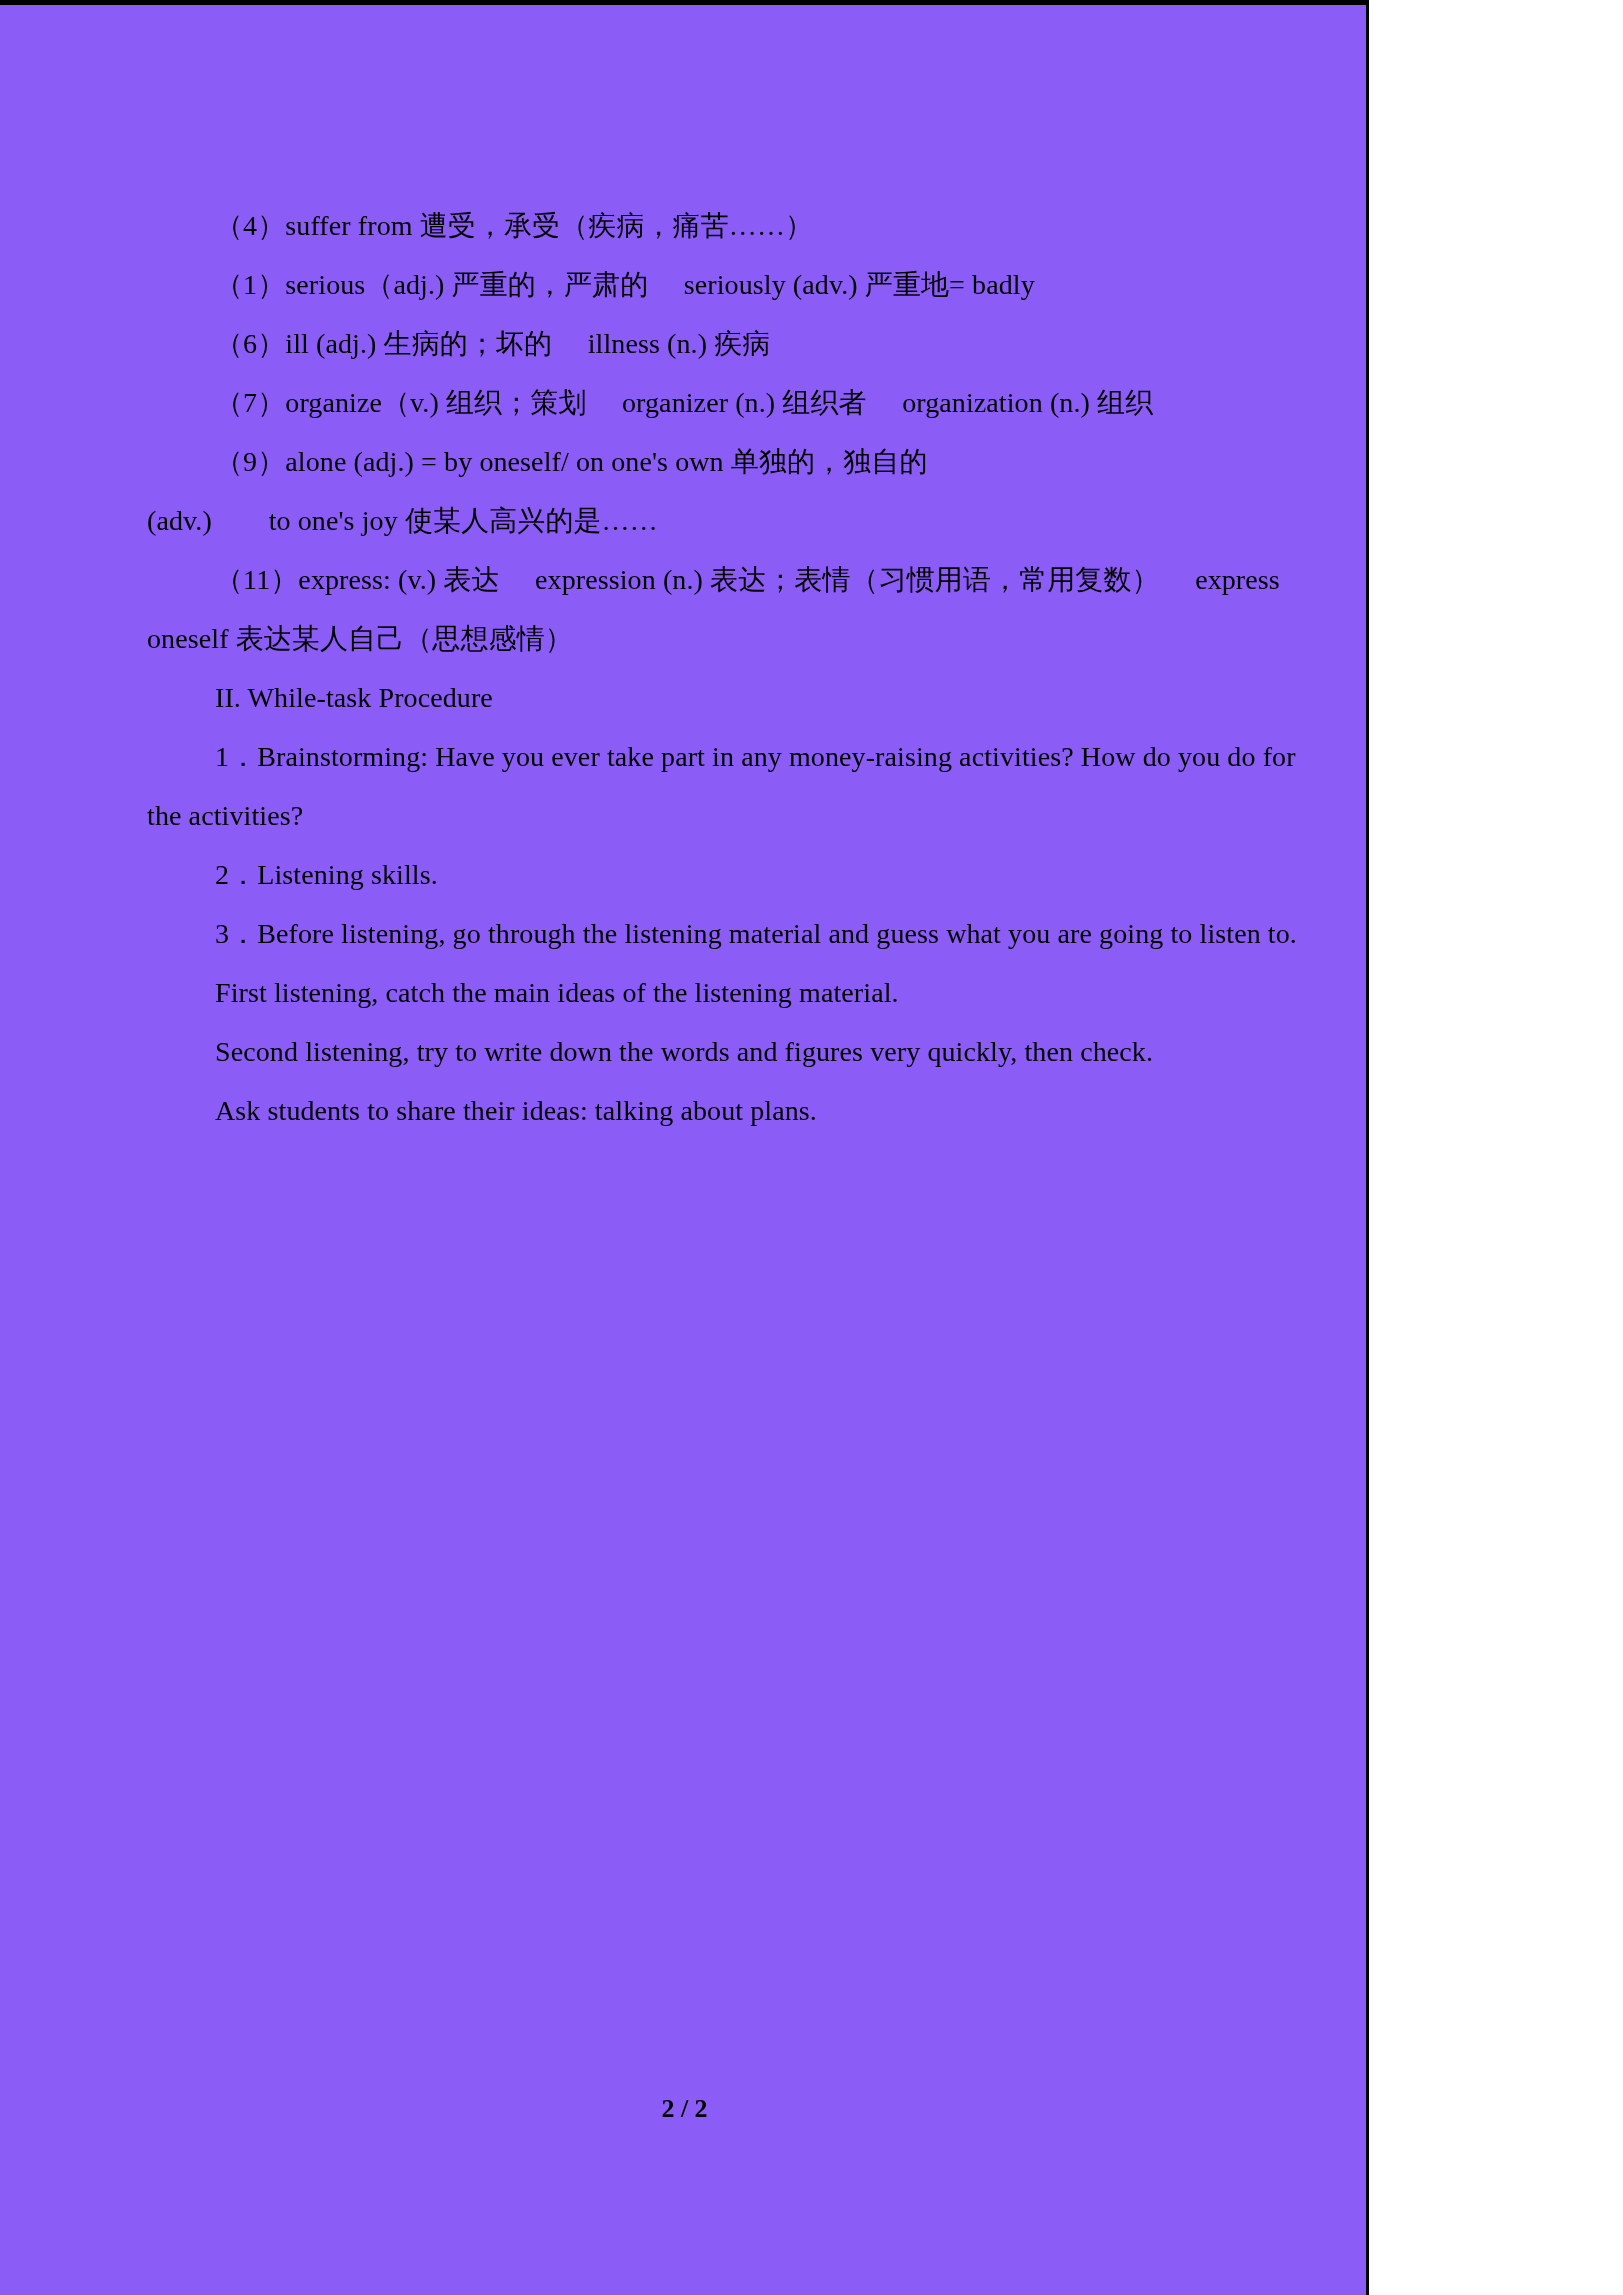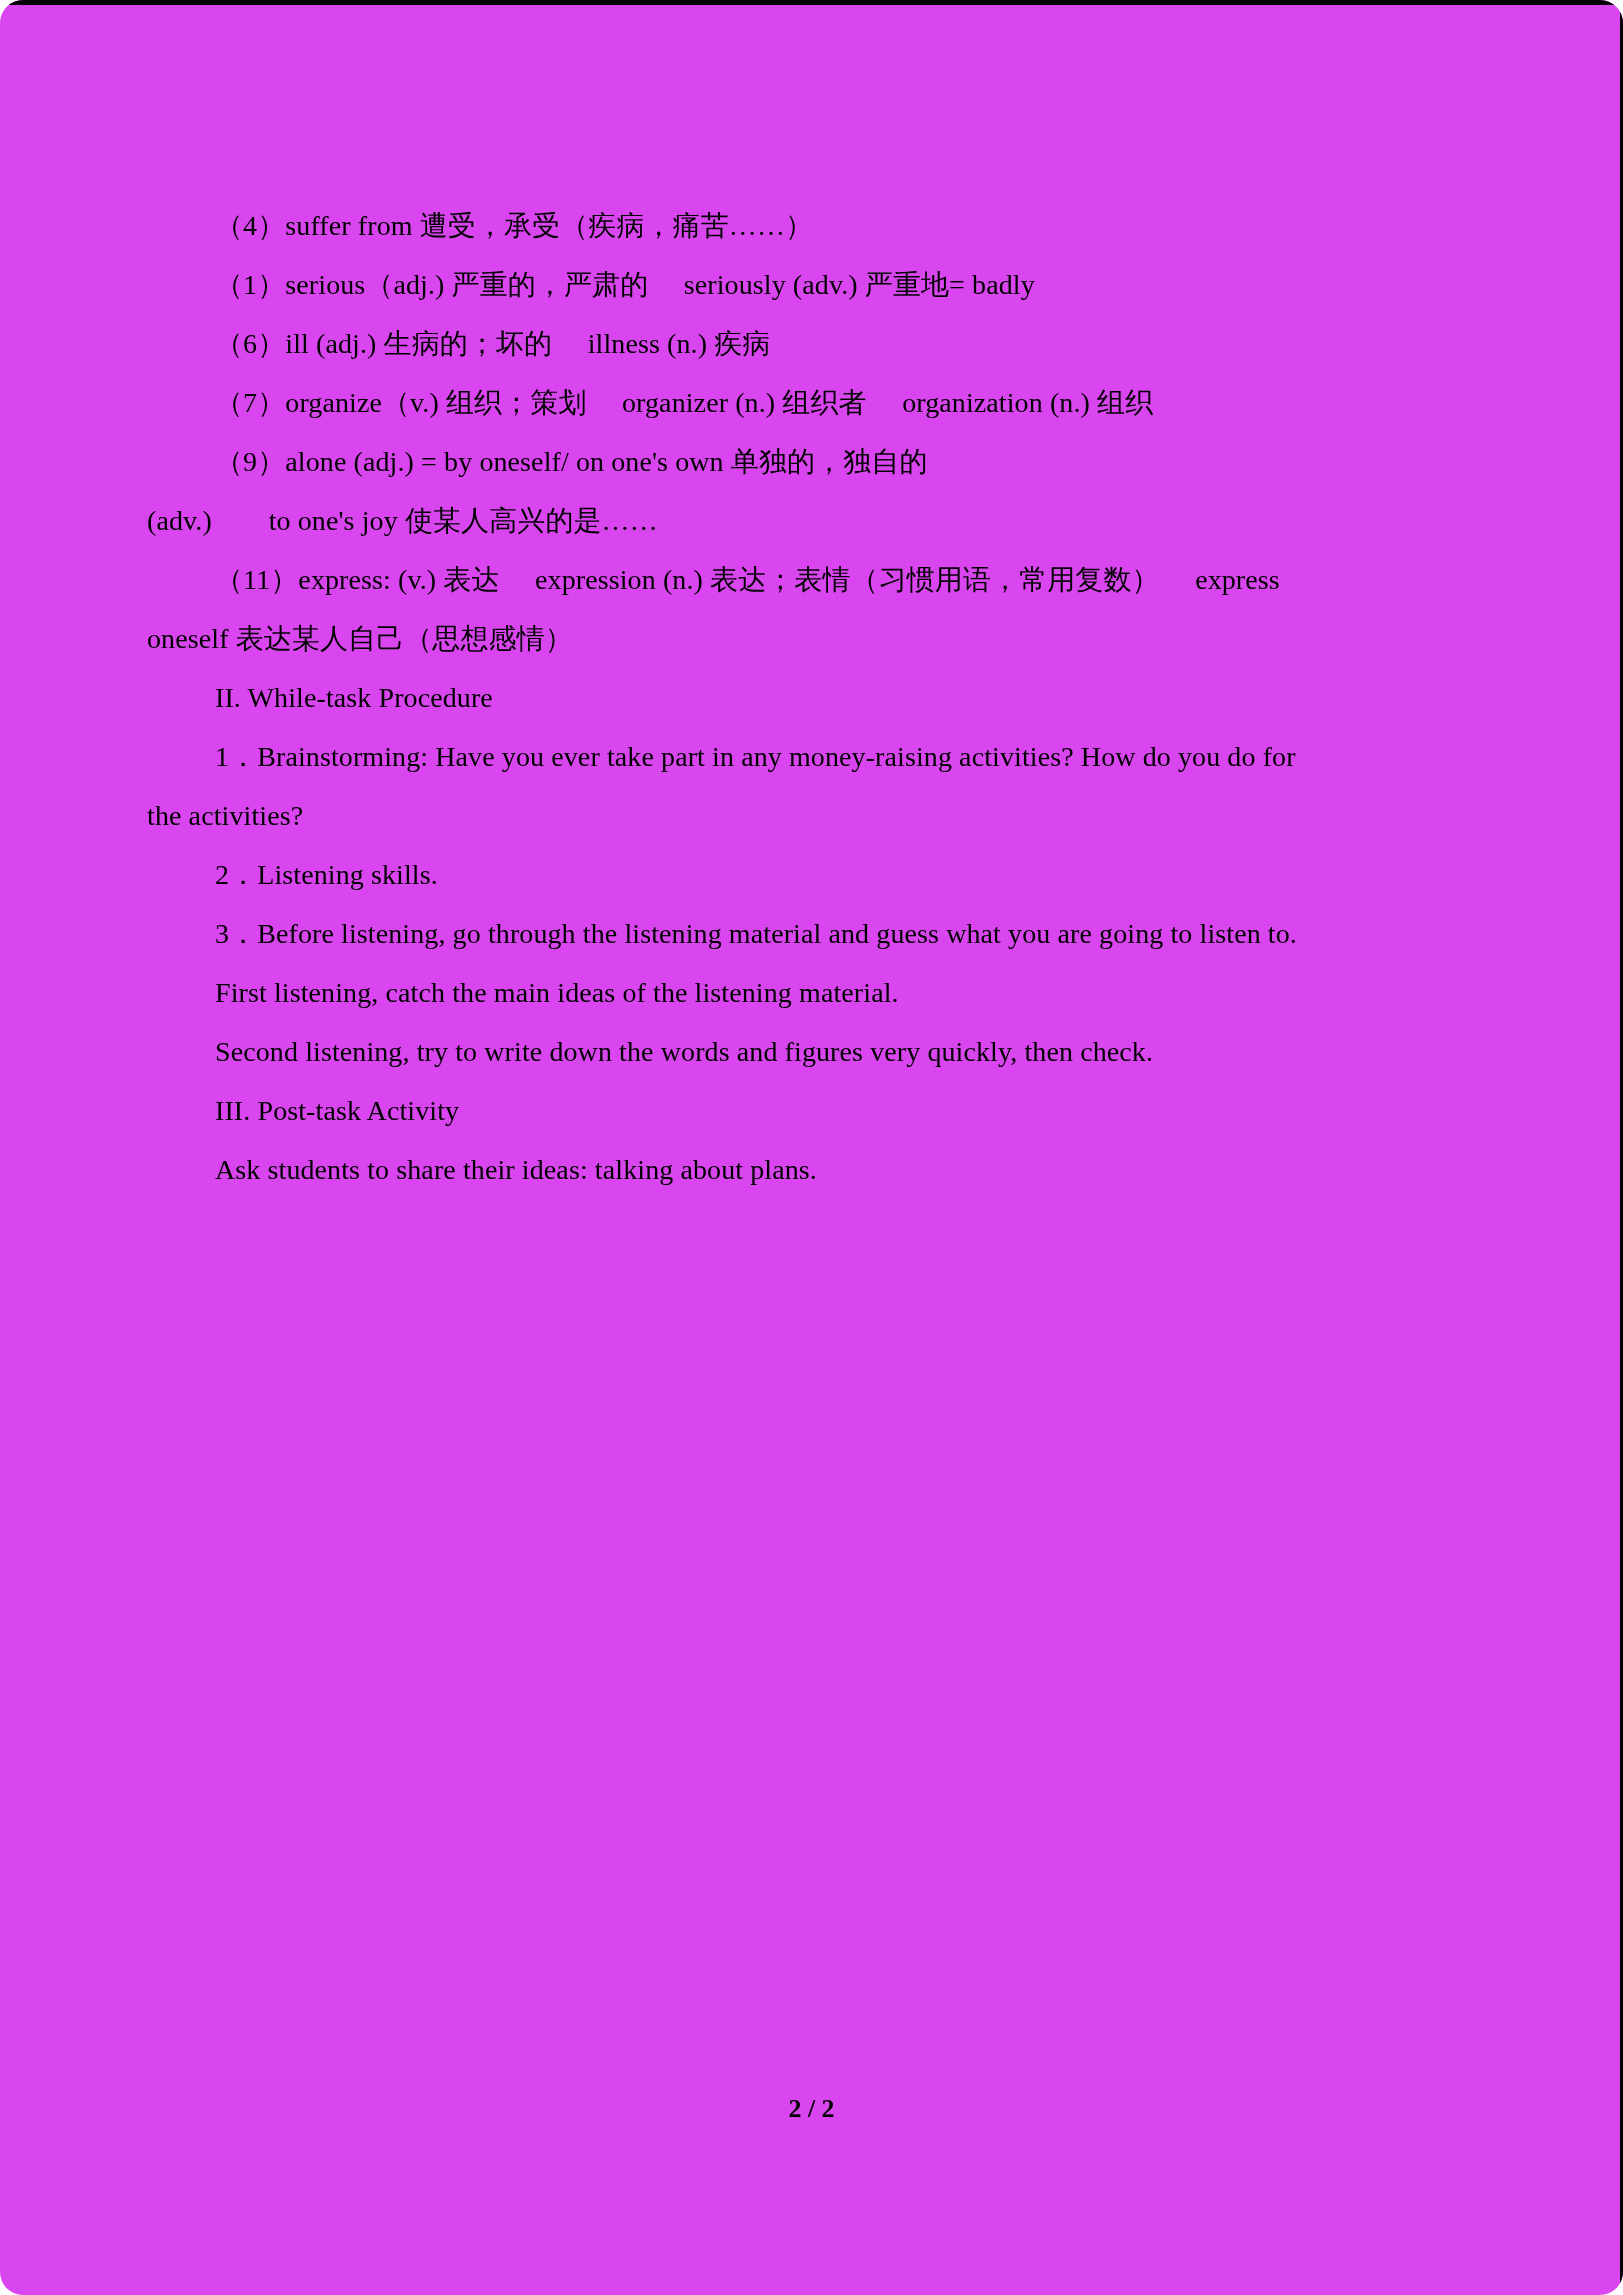--- a/index.html
+++ b/index.html
@@ -2,27 +2,26 @@
 <html style="font-size:11px"><head>
 <meta charset="utf-8">
 <style>
   html, body {
     margin: 0;
     padding: 0;
     background: #ffffff;
   }
   .page {
     position: relative;
-    width: 1623px;
+    width: 1369px;
     height: 2295px;
-    background: #d946ef;
+    background: #8b5cf6;
     overflow: hidden;
     font-family: "Liberation Serif", "DejaVu Serif", serif;
     color: #000000;
-    border-radius: 23px;
   }
   .scan-edge-top {
     position: absolute;
     top: 0; left: 0;
     width: 100%; height: 4.8px;
     background: #000000;
   }
   .scan-edge-right {
     position: absolute;
     top: 0; right: 0;
@@ -72,19 +71,18 @@
     <div class="line cont">(adv.)        to one's joy 使某人高兴的是……</div>
     <div class="line indent">（11）express: (v.) 表达     expression (n.) 表达；表情（习惯用语，常用复数）     express</div>
     <div class="line cont">oneself 表达某人自己（思想感情）</div>
     <div class="line indent">II. While-task Procedure</div>
     <div class="line indent">1．Brainstorming: Have you ever take part in any money-raising activities? How do you do for</div>
     <div class="line cont">the activities?</div>
     <div class="line indent">2．Listening skills.</div>
     <div class="line indent">3．Before listening, go through the listening material and guess what you are going to listen to.</div>
     <div class="line indent">First listening, catch the main ideas of the listening material.</div>
     <div class="line indent">Second listening, try to write down the words and figures very quickly, then check.</div>
-    <div class="line indent">III. Post-task Activity</div>
     <div class="line indent">Ask students to share their ideas: talking about plans.</div>
   </div>
 
   <div class="footer">2 / 2</div>
 </div>
 
 
 </body></html>

